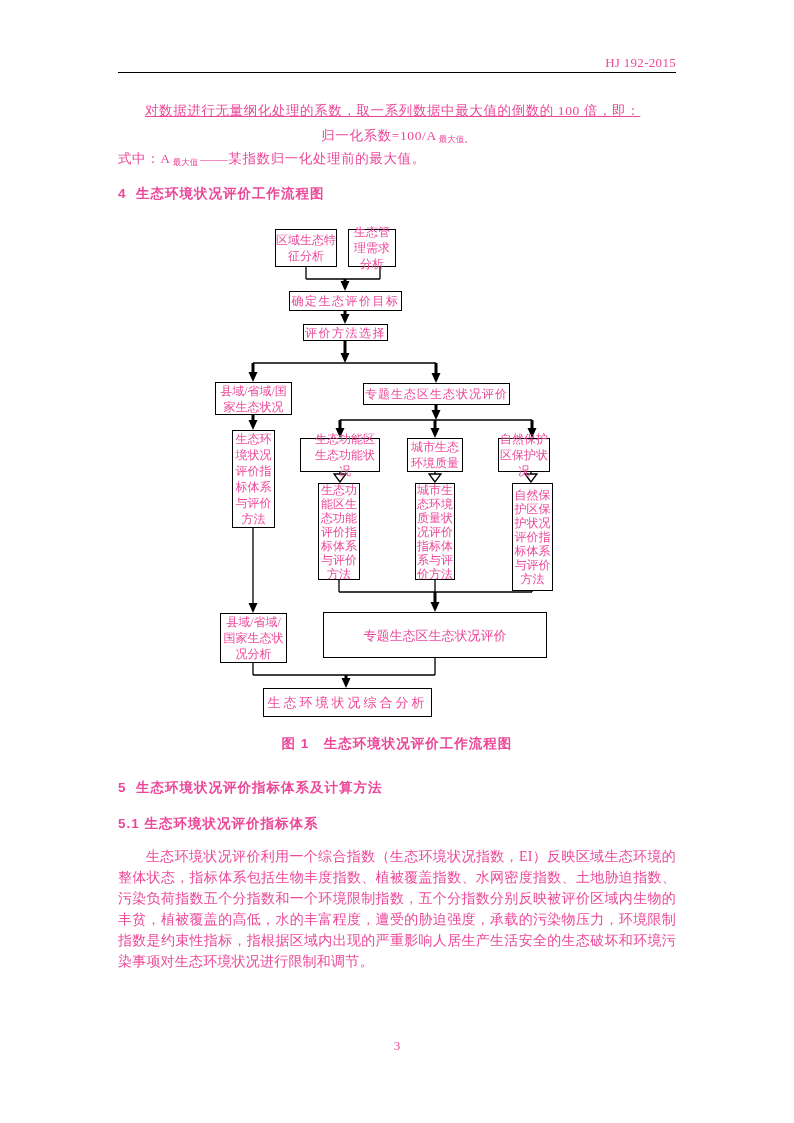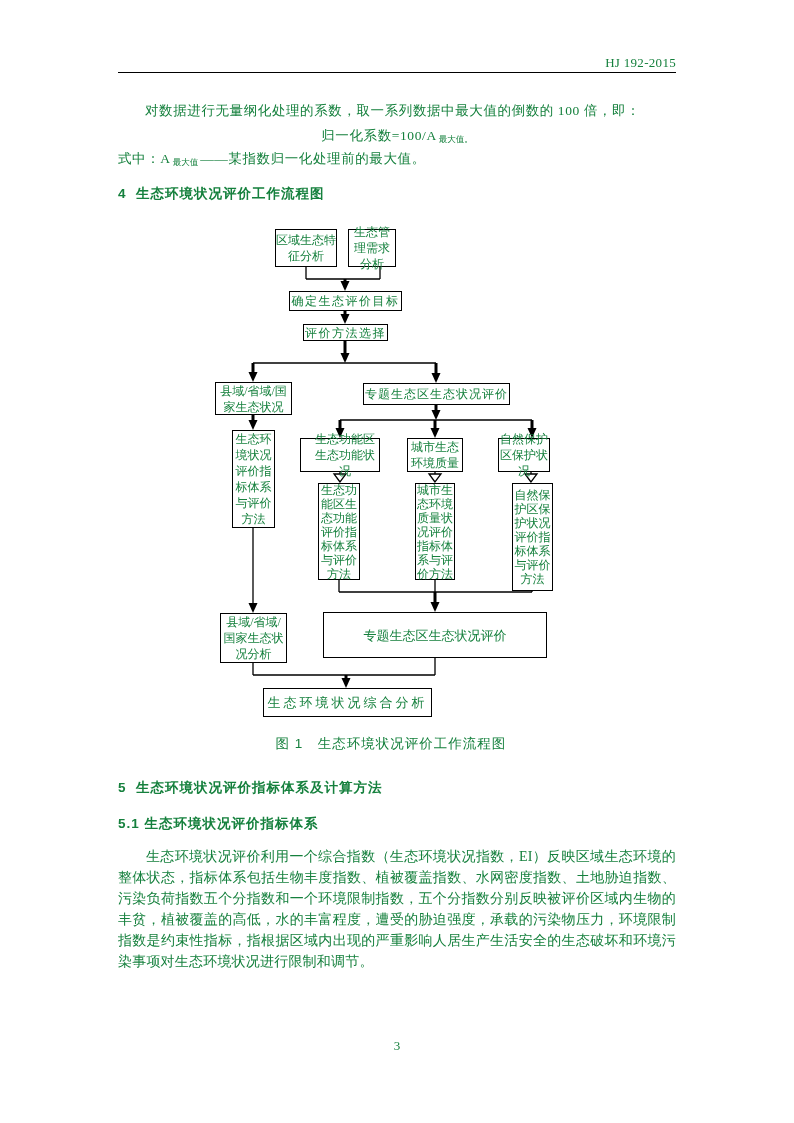--- a/index.html
+++ b/index.html
@@ -3,36 +3,36 @@
 <meta charset="utf-8">
 <style>
   html,body{margin:0;padding:0;background:#e8e8e8;}
   .page{
     position:relative;
     width:794px;height:1123px;
     background:#ffffff;
     margin:0 auto;
     overflow:hidden;
     font-family:"Liberation Serif","DejaVu Serif",serif;
-    color:#15803d;
+    color:#ec4899;
   }
   
   .doc-number{
     position:absolute;top:55px;right:118px;
     font-size:13px;letter-spacing:.3px;
   }
   .header-rule{
     position:absolute;left:118px;top:72px;width:558px;height:0;
     border-top:1.6px solid #000;
   }
   
   .intro-line1{
     position:absolute;left:118px;top:102px;width:558px;
     font-size:13.5px;line-height:18px;text-indent:2em;
-    letter-spacing:.6px;margin:0;
+    letter-spacing:.6px;margin:0;text-decoration:underline;
   }
   .formula-line{
     position:absolute;left:118px;top:127px;width:558px;
     font-size:13.5px;text-align:center;letter-spacing:.6px;
   }
   .formula-sub{font-size:8.5px;vertical-align:-2px;margin-left:2px;letter-spacing:0;}
   .where-line{
     position:absolute;left:118px;top:150px;width:558px;
     font-size:13.5px;letter-spacing:.6px;
   }
@@ -41,24 +41,24 @@
   .h-sec{
     position:absolute;left:118px;width:558px;margin:0;
     font-family:"Liberation Sans","DejaVu Sans",sans-serif;
     font-weight:bold;font-size:13.5px;letter-spacing:1px;
     white-space:pre-wrap;
   }
   #sec4{top:185px;}
   #sec5{top:779px;}
   #sec51{top:815px;}
   .fig-caption{
-    position:absolute;left:112px;top:735px;width:558px;margin:0;
+    position:absolute;left:118px;top:735px;width:558px;margin:0;
     text-align:center;
     font-family:"Liberation Sans","DejaVu Sans",sans-serif;
-    font-weight:normal;font-size:13.5px;letter-spacing:1px;
+    font-weight:bold;font-size:13.5px;letter-spacing:1px;
     white-space:pre-wrap;
   }
   
   .body-par{
     position:absolute;left:118px;top:846px;width:558px;margin:0;
     font-size:14px;line-height:21px;text-indent:2em;
     text-align:justify;letter-spacing:.2px;
   }
   
   .page-number{

